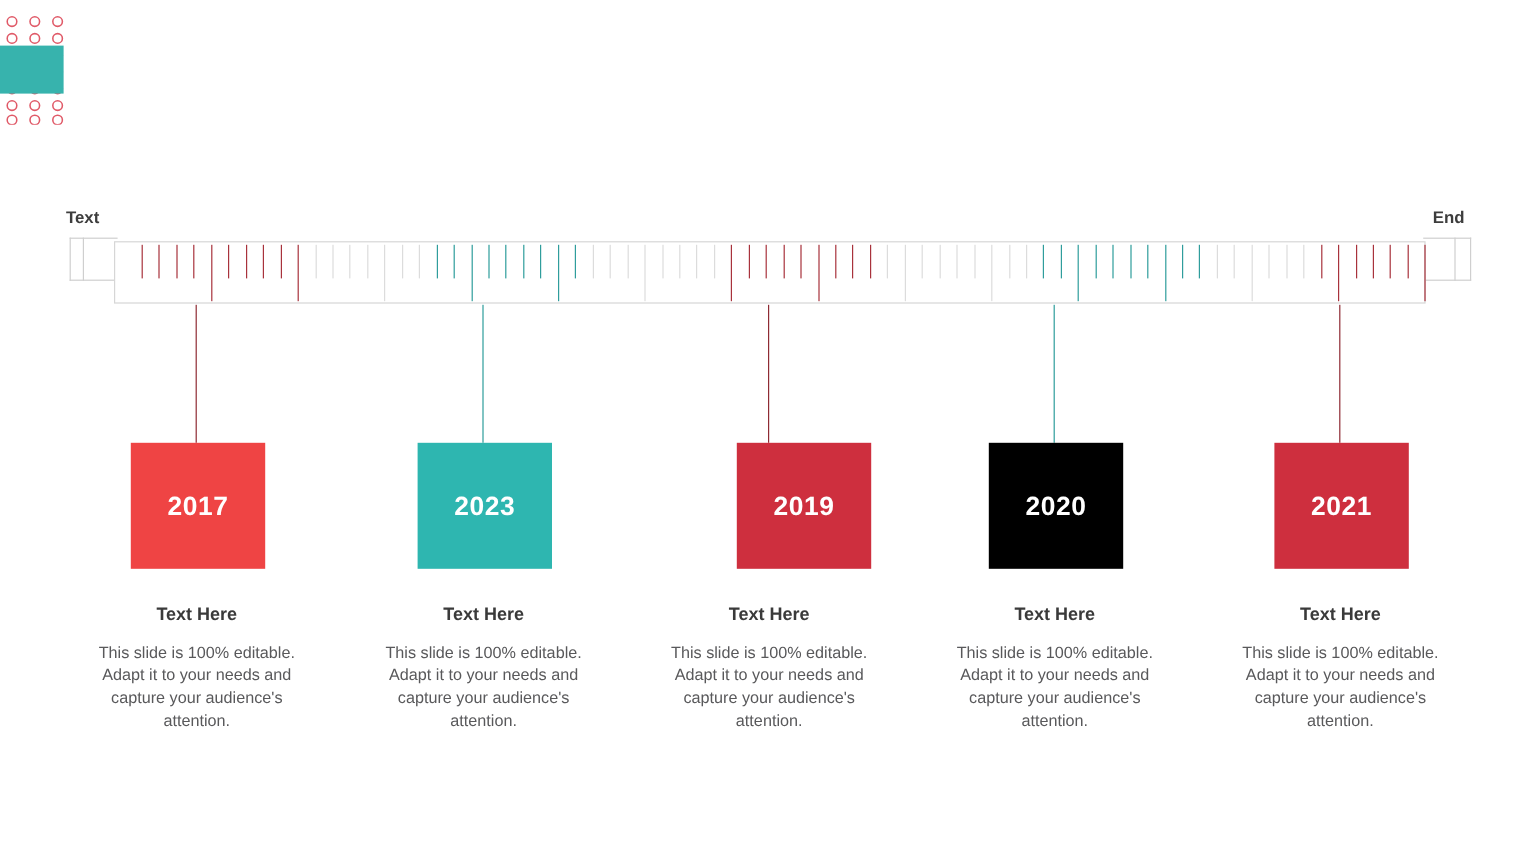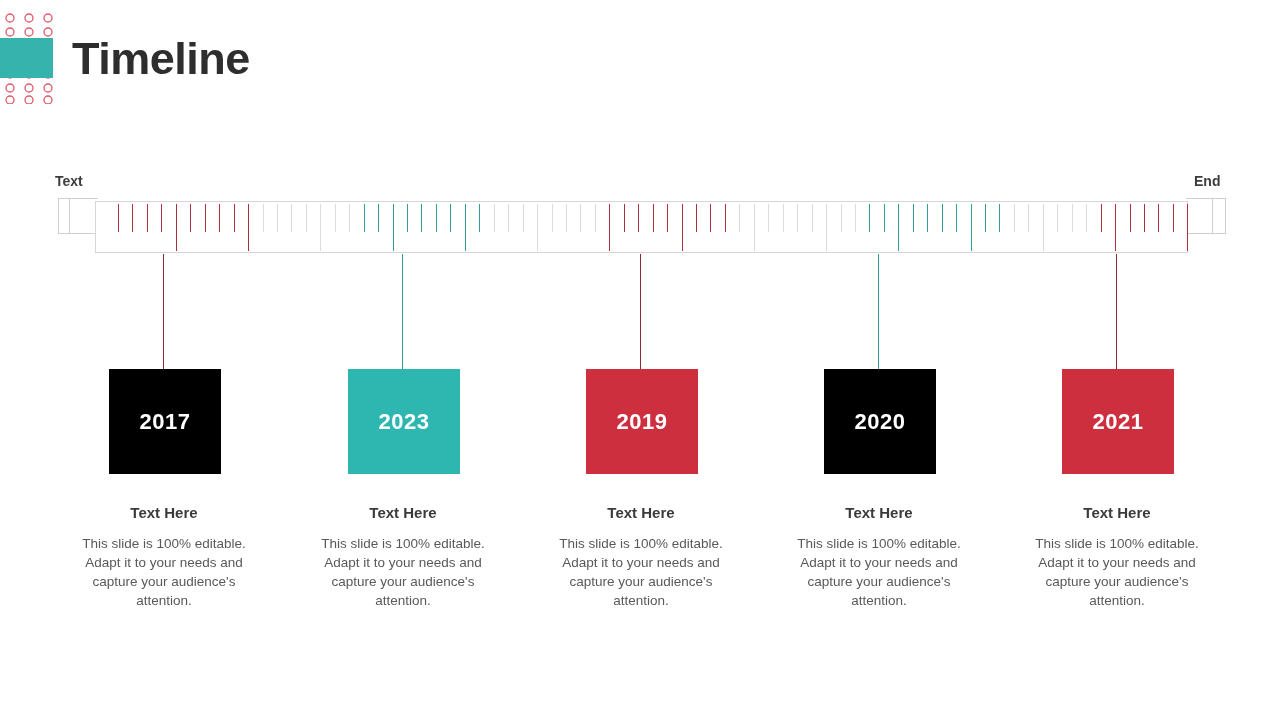--- a/index.html
+++ b/index.html
@@ -206,21 +206,20 @@
           <circle cx="25" cy="76" r="4"></circle>
           <circle cx="44" cy="76" r="4"></circle>
         <circle cx="6" cy="88" r="4"></circle>
           <circle cx="25" cy="88" r="4"></circle>
           <circle cx="44" cy="88" r="4"></circle>
       </g>
     </svg>
     <div class="logo-square"></div>
   </div>
 
-  <div class="slide-title">Timeline</div>
 </div>
 
 <div class="ruler-area">
 
   <div class="edge-label label-start">Text</div>
   <div class="edge-label label-end">End</div>
 
   <div class="caliper caliper-left"></div>
   <div class="caliper-left-stem"></div>
   <div class="caliper caliper-right"></div>
@@ -302,37 +301,37 @@
       <div class="tick short" style="left: 1143.95px; background: rgb(168, 50, 60);"></div>
       <div class="tick short" style="left: 1158.4px; background: rgb(168, 50, 60);"></div>
       <div class="tick short" style="left: 1172.85px; background: rgb(168, 50, 60);"></div>
       <div class="tick long" style="left: 1187.3px; background: rgb(168, 50, 60);"></div>
     </div>
 </div>
 
 <div id="milestone-layer">
     <div class="milestone" style="left: 54px;">
       <div class="connector" style="background: rgb(142, 43, 51);"></div>
-      <div class="year-box" style="background: #000000;">
+      <div class="year-box" style="background: #ef4444;">
         <span class="year-label">2017</span>
       </div>
       <div class="item-title">Text Here</div>
       <div class="item-desc">This slide is 100% editable. Adapt it to your needs and capture your audience's attention.</div>
     </div>
     <div class="milestone" style="left: 293px;">
       <div class="connector" style="background: rgb(47, 157, 156);"></div>
       <div class="year-box" style="background: rgb(46, 182, 176);">
         <span class="year-label">2023</span>
       </div>
       <div class="item-title">Text Here</div>
       <div class="item-desc">This slide is 100% editable. Adapt it to your needs and capture your audience's attention.</div>
     </div>
     <div class="milestone" style="left: 531px;">
       <div class="connector" style="background: rgb(142, 43, 51);"></div>
-      <div class="year-box" style="background: rgb(206, 47, 62);">
+      <div class="year-box" style="background: rgb(206, 47, 62); margin-left: 28px;">
         <span class="year-label">2019</span>
       </div>
       <div class="item-title">Text Here</div>
       <div class="item-desc">This slide is 100% editable. Adapt it to your needs and capture your audience's attention.</div>
     </div>
     <div class="milestone" style="left: 769px;">
       <div class="connector" style="background: rgb(47, 157, 156);"></div>
       <div class="year-box" style="background: #000000;">
         <span class="year-label">2020</span>
       </div>

